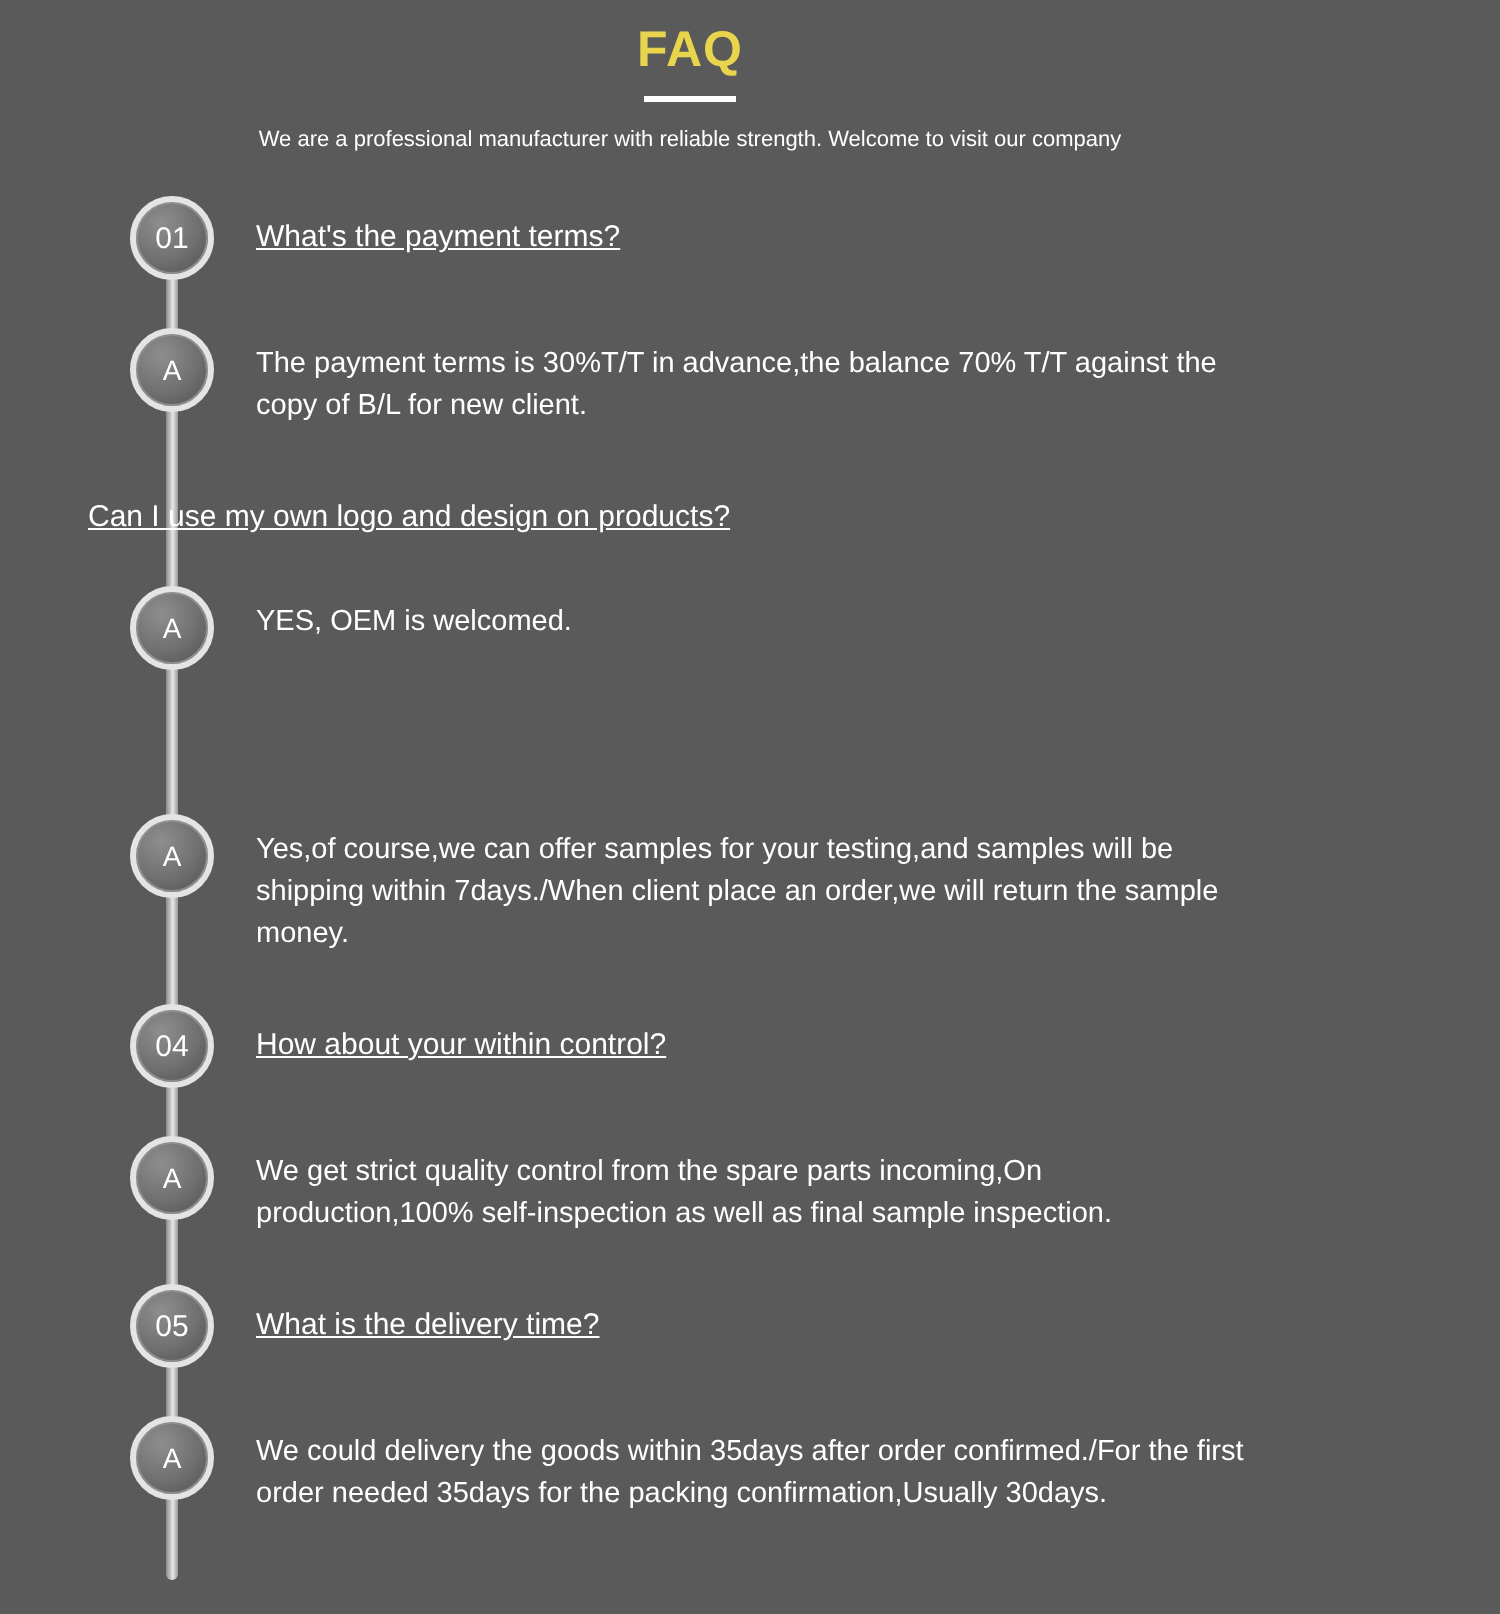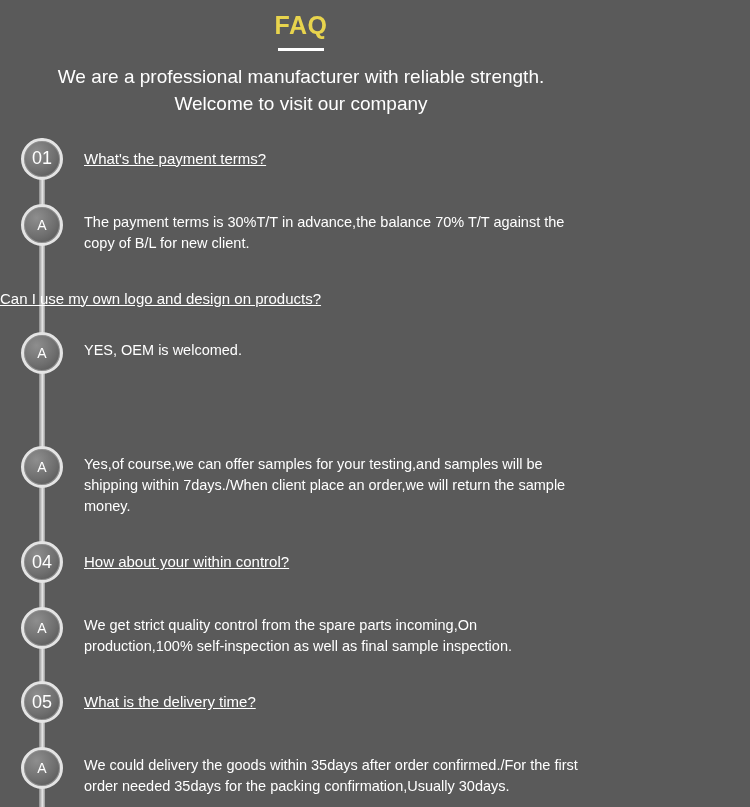--- a/index.html
+++ b/index.html
@@ -13,39 +13,40 @@
     font-family: "Liberation Sans", sans-serif;
     color: #ffffff;
     overflow: hidden;
     position: relative;
   }
   .page {
     position: relative;
     width: 602px;
     height: 807px;
     box-sizing: border-box;
+    margin-left: 44px;
   }
   .faq-title {
     text-align: center;
     color: #e8d44d;
     font-size: 25px;
     font-weight: bold;
     letter-spacing: 0.5px;
     padding-top: 12px;
     line-height: 1.1;
   }
   .title-rule {
     width: 46px;
     height: 3px;
     background: #ffffff;
     margin: 8px auto 0 auto;
   }
   .subtitle {
     text-align: center;
-    font-size: 19px;
+    font-size: 11px;
     line-height: 1.45;
     color: #ffffff;
     margin: 12px auto 0 auto;
     width: 560px;
   }
   .timeline {
     position: relative;
     margin-top: 20px;
   }
   .spine {
@@ -71,21 +72,21 @@
     justify-content: center;
   }
   .badge {
     width: 42px;
     height: 42px;
     border-radius: 50%;
     background: radial-gradient(circle at 35% 30%, #8e8e8e 0%, #6f6f6f 55%, #4f4f4f 100%);
     border: 3px solid #e4e4e4;
     box-shadow: 0 0 0 1px #8d8d8d inset;
     color: #ffffff;
-    font-size: 18px;
+    font-size: 15px;
     display: flex;
     align-items: center;
     justify-content: center;
     box-sizing: border-box;
   }
   .badge.answer {
     font-size: 14px;
   }
   .text-col {
     flex: 1;

